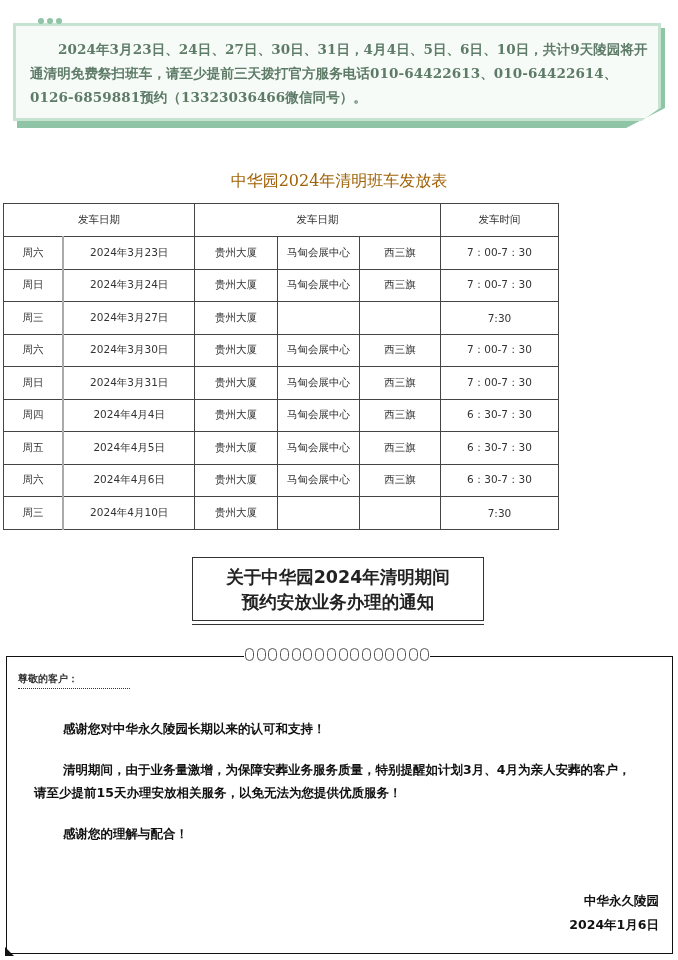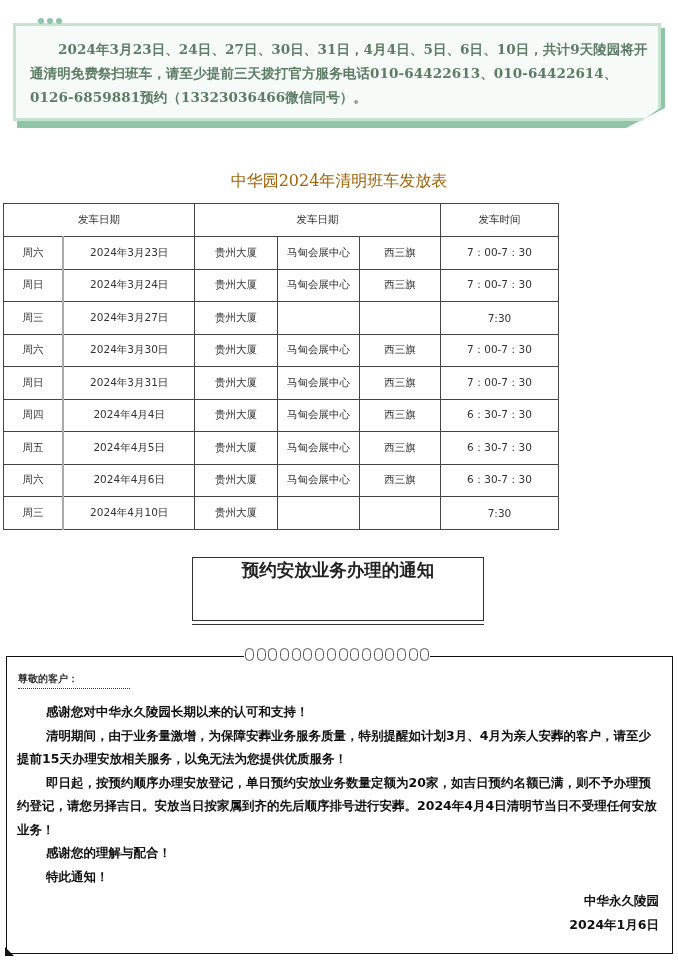--- a/index.html
+++ b/index.html
@@ -44,21 +44,21 @@
          border-left:9px solid transparent; border-top:9px solid #111; transform:rotate(180deg); }
   .ring-row { position:absolute; left:244px; top:648px; height:16px; display:flex; gap:2.7px; background:#fff; padding:0 1px; }
   .ring-row span { width:9px; height:13px; border:1.2px solid #555; border-radius:5px; box-sizing:border-box; display:block; }
 
   .greeting { position:absolute; left:18px; top:672px; font-family:"DejaVu Sans", sans-serif;
          font-weight:bold; font-size:10px; color:#333; padding-bottom:2px;
          border-bottom:1px dotted #333; width:112px; }
   .letter-body { position:absolute; left:17px; top:700px; width:640px;
          font-family:"DejaVu Sans", sans-serif; font-weight:bold; font-size:12.5px;
          color:#111; line-height:23.5px; }
-  .letter-body p { margin:0; text-indent:29px; }
+  .letter-body p { margin:17px; text-indent:29px; }
   .sign { position:absolute; right:19px; font-family:"DejaVu Sans", sans-serif;
          font-weight:bold; font-size:12.5px; color:#111; }
   .sign.org { top:893px; }
   .sign.date { top:917px; }
 </style>
 </head>
 <body>
 
 <div class="notice-wrap">
   <div class="notice-shadow"></div>
@@ -156,20 +156,21 @@
     <td class="c-date">2024年4月10日</td>
     <td>贵州大厦</td>
     <td></td>
     <td></td>
     <td>7:30</td>
   </tr>
 </tbody>
   </table>
 
 <div class="heading-box">
+  <div class="l1">关于中华园2024年清明期间</div>
   <div>预约安放业务办理的通知</div>
 </div>
 <div class="heading-underline"></div>
 
 <div class="letter-box"></div>
 <div class="letter-corner"></div>
 <div class="ring-row">
   <span></span>
     <span></span>
     <span></span>
@@ -185,18 +186,16 @@
     <span></span>
     <span></span>
     <span></span>
     <span></span>
 </div>
 
 <div class="greeting">尊敬的客户：</div>
 <div class="letter-body">
   <p>感谢您对中华永久陵园长期以来的认可和支持！</p>
   <p>清明期间，由于业务量激增，为保障安葬业务服务质量，特别提醒如计划3月、4月为亲人安葬的客户，请至少提前15天办理安放相关服务，以免无法为您提供优质服务！</p>
-  <p>即日起，按预约顺序办理安放登记，单日预约安放业务数量定额为20家，如吉日预约名额已满，则不予办理预约登记，请您另择吉日。安放当日按家属到齐的先后顺序排号进行安葬。2024年4月4日清明节当日不受理任何安放业务！</p>
   <p>感谢您的理解与配合！</p>
-  <p>特此通知！</p>
 </div>
 <div class="sign org">中华永久陵园</div>
 <div class="sign date">2024年1月6日</div>
 
 </body></html>

